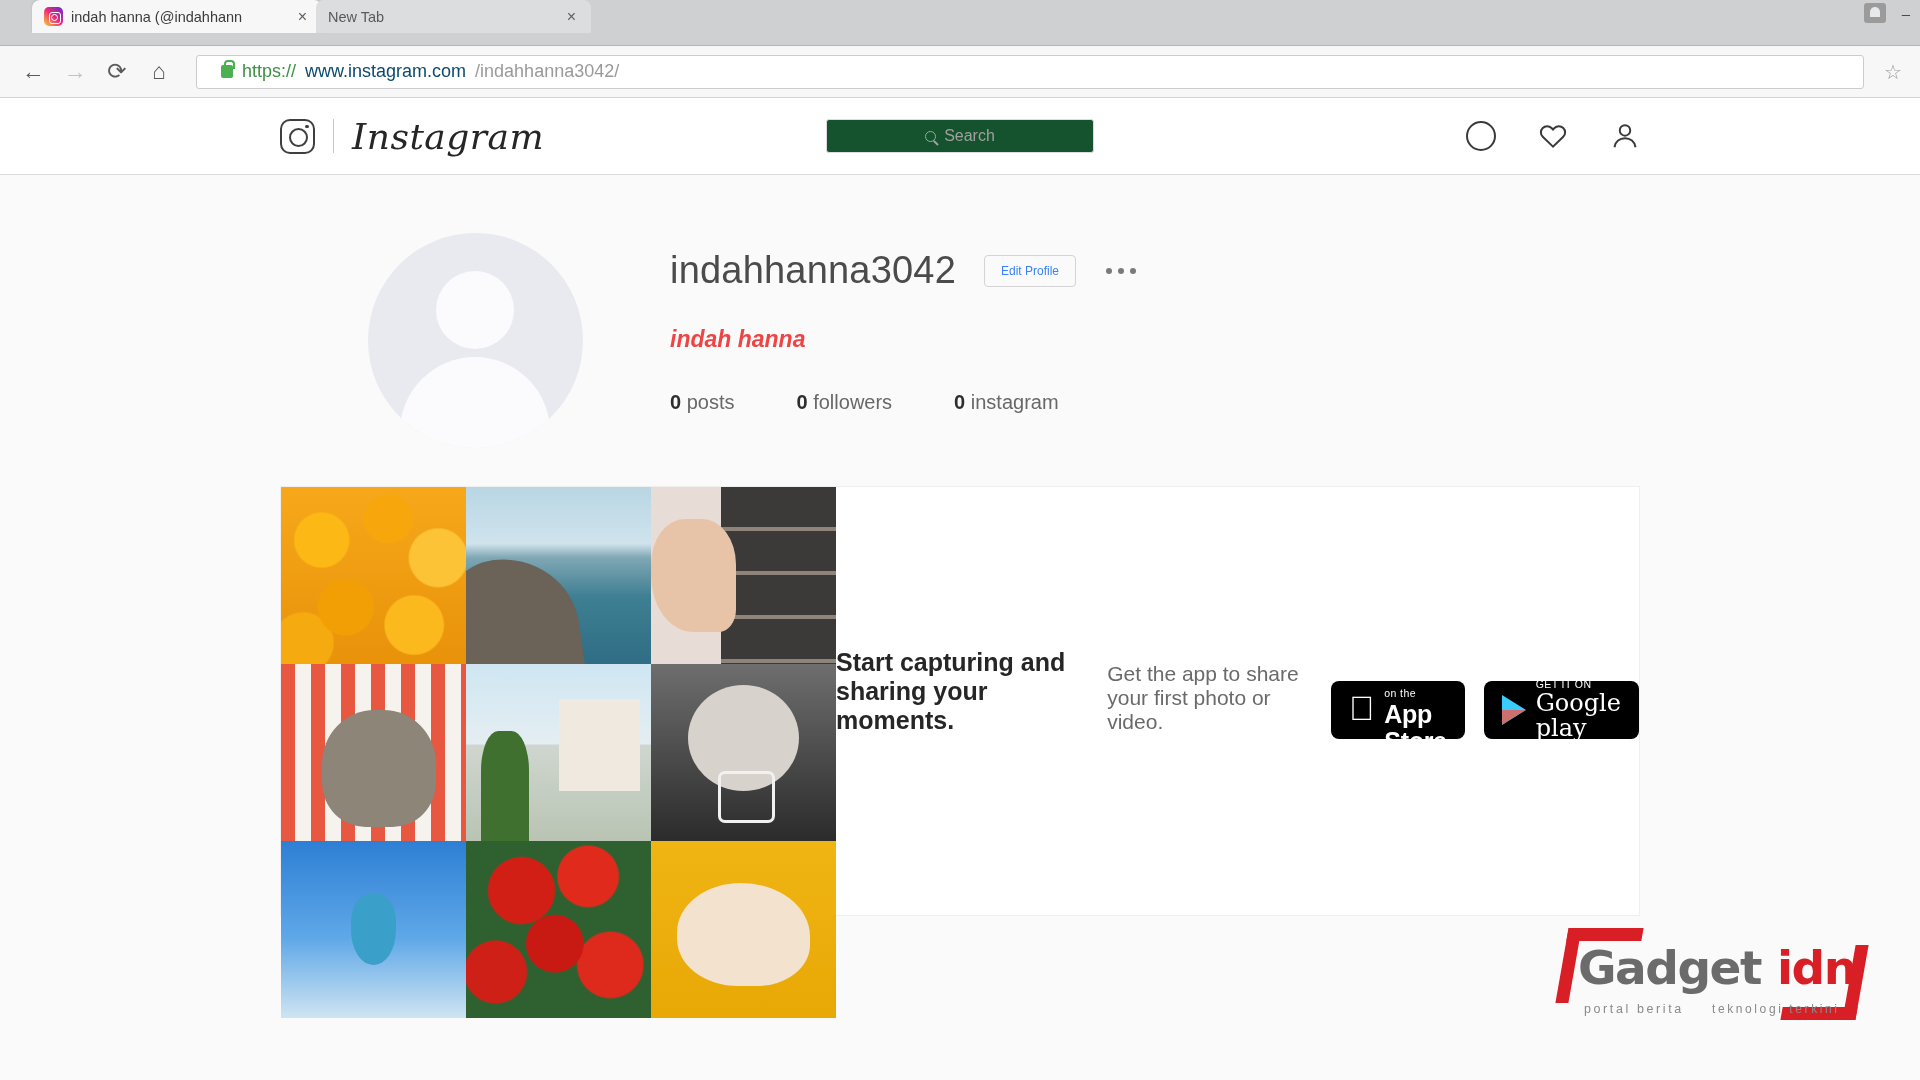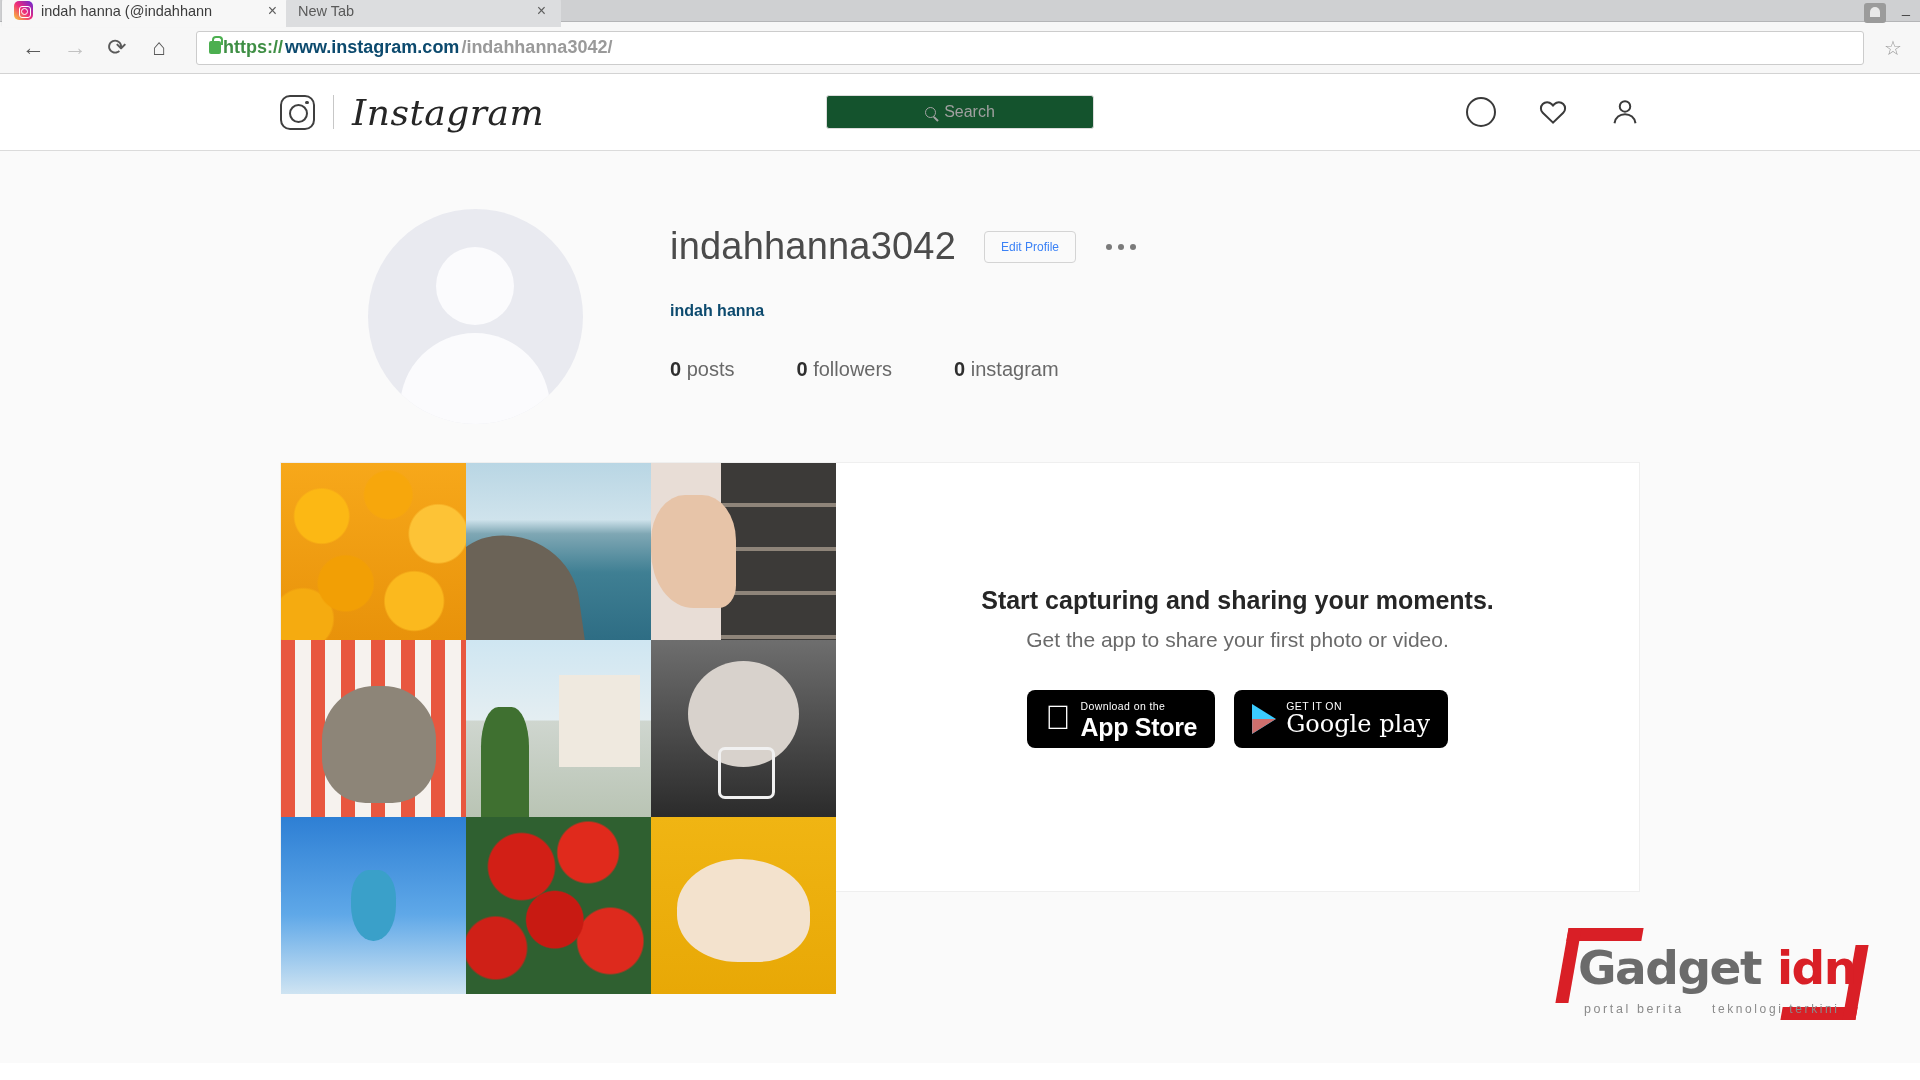--- a/index.html
+++ b/index.html
@@ -7,22 +7,22 @@
   body {
     font-family:"Liberation Sans", sans-serif;
     background:#ffffff;
     -webkit-font-smoothing:antialiased;
   }
 
   
   .browser { width:1920px; height:1080px; position:relative; background:#fff; }
 
   .tabstrip {
-    height:22px; background:#cfd0d2; position:relative;
-    display:flex; align-items:center; padding-left:2px;
+    height:46px; background:#cfd0d2; position:relative;
+    display:flex; align-items:flex-start; padding-left:32px;
     border-bottom:1px solid #b4b5b7;
   }
   .tab {
     height:33px; display:flex; align-items:center; gap:8px;
     padding:0 12px 0 12px; border-radius:8px 8px 0 0;
     font-size:15px; color:#3c3c3c; position:relative; min-width:200px;
   }
   .tab.active { background:#f7f7f7; width:290px; box-shadow:0 -1px 2px rgba(0,0,0,.12); }
   .tab.inactive { background:#dcdddf; width:275px; color:#5a5a5a; margin-left:-6px; }
   .tab-fav {
@@ -60,22 +60,22 @@
     height:52px; background:#f7f7f7; display:flex; align-items:center;
     padding:0 16px; gap:8px; border-bottom:1px solid #d3d3d3;
   }
   .navbtn {
     width:34px; height:34px; display:flex; align-items:center; justify-content:center;
     font-size:23px; color:#5a5a5a; line-height:1;
   }
   .navbtn.disabled { color:#c2c2c2; }
   .omnibox {
     flex:1; height:34px; background:#fff; border:1px solid #ccc; border-radius:3px;
-    display:flex; align-items:center; padding:0 12px; gap:2px; margin-left:12px;
-    font-size:18px; margin-right:40px;font-weight:bold;
+    display:flex; align-items:center; padding:0 24px; gap:9px; margin-left:12px;
+    font-size:18px; margin-right:40px;
   }
   .lock {
     width:12px;height:13px;background:#4caf50;border-radius:2px;position:relative;flex:0 0 12px;
   }
   .lock::before{
     content:"";position:absolute;left:2.5px;top:-5px;width:7px;height:7px;
     border:2px solid #4caf50;border-bottom:none;border-radius:4px 4px 0 0;
   }
   .url-scheme { color:#3f8f45; }
   .url-domain { color:#0c4a6e; }
@@ -146,21 +146,21 @@
   }
   .info-col { padding-top:16px; }
   .row1 { display:flex; align-items:center; gap:28px; }
   .uname { font-size:38px; font-weight:300; color:#4b4b4b; letter-spacing:.2px; }
   .edit-btn {
     border:1px solid #d4d4d4; border-radius:4px; background:#fafafa;
     font-size:12px; color:#3b82f6; padding:9px 16px; line-height:1;
   }
   .dots { display:flex; gap:6px; align-items:center; padding:6px 2px; }
   .dots span { width:6px; height:6px; border-radius:50%; background:#7a7a7a; display:block; }
-  .fullname { font-size:16px; font-weight:bold; color:#0c4a6e; margin-top:34px; }
+  .fullname { font-size:23px; font-weight:bold; color:#ef4444; margin-top:34px;font-style:italic; }
   .stats { display:flex; gap:0; margin-top:38px; }
   .stat { font-size:20px; color:#686868; margin-right:62px; }
   .stat b { color:#2e2e2e; font-weight:bold; }
 
   
   .promo {
     width:1360px; margin:38px auto 0; display:flex; background:#fff;
     border:1px solid #efefef; height:430px;
   }
   .promo-grid { width:555px; display:grid; grid-template-columns:repeat(3,1fr); grid-auto-rows:177px; }
@@ -202,21 +202,21 @@
       background:
         radial-gradient(circle at 30% 28%, #d21f16 0 18%, transparent 19%),
         radial-gradient(circle at 66% 20%, #e02a1c 0 16%, transparent 17%),
         radial-gradient(circle at 48% 58%, #c81a12 0 20%, transparent 21%),
         radial-gradient(circle at 78% 70%, #dd2a1d 0 17%, transparent 18%),
         radial-gradient(circle at 16% 74%, #cf2017 0 15%, transparent 16%); }
   .c9 { background:linear-gradient(#f0b513,#e8a806); }
   .c9::after { content:""; position:absolute; left:14%; top:24%; width:72%; height:58%;
       background:#f3e2cd; border-radius:48% 52% 40% 46%; }
 
-  .promo-right { flex:1; display:flex; flex-direction:column; align-items:center; justify-content:center; padding-bottom:20px; }
+  .promo-right { flex:1; display:flex; flex-direction:row; align-items:center; justify-content:center; padding-bottom:20px; }
   .cta-title { font-size:25px; font-weight:bold; color:#262626; }
   .cta-sub { font-size:21px; color:#6a6a6a; margin-top:13px; }
   .badges { display:flex; gap:19px; margin-top:38px; }
   .badge {
     background:#000; border-radius:8px; height:58px; display:flex; align-items:center;
     gap:10px; padding:0 18px; color:#fff;
   }
   .badge-sm { font-size:10.5px; letter-spacing:.4px; line-height:1.1; }
   .badge-lg { font-size:25px; font-weight:bold; line-height:1.1; letter-spacing:-.3px; }
   .apple { font-size:34px; line-height:1; margin-top:-4px; }

